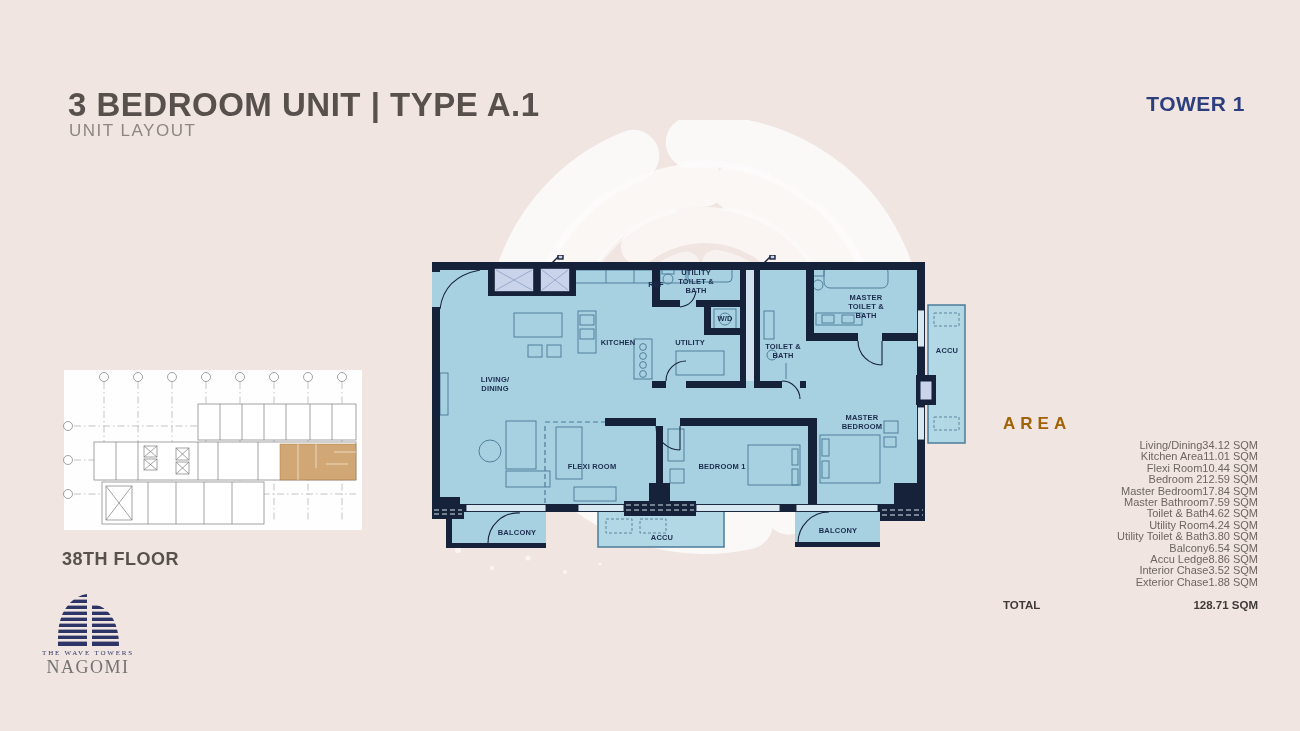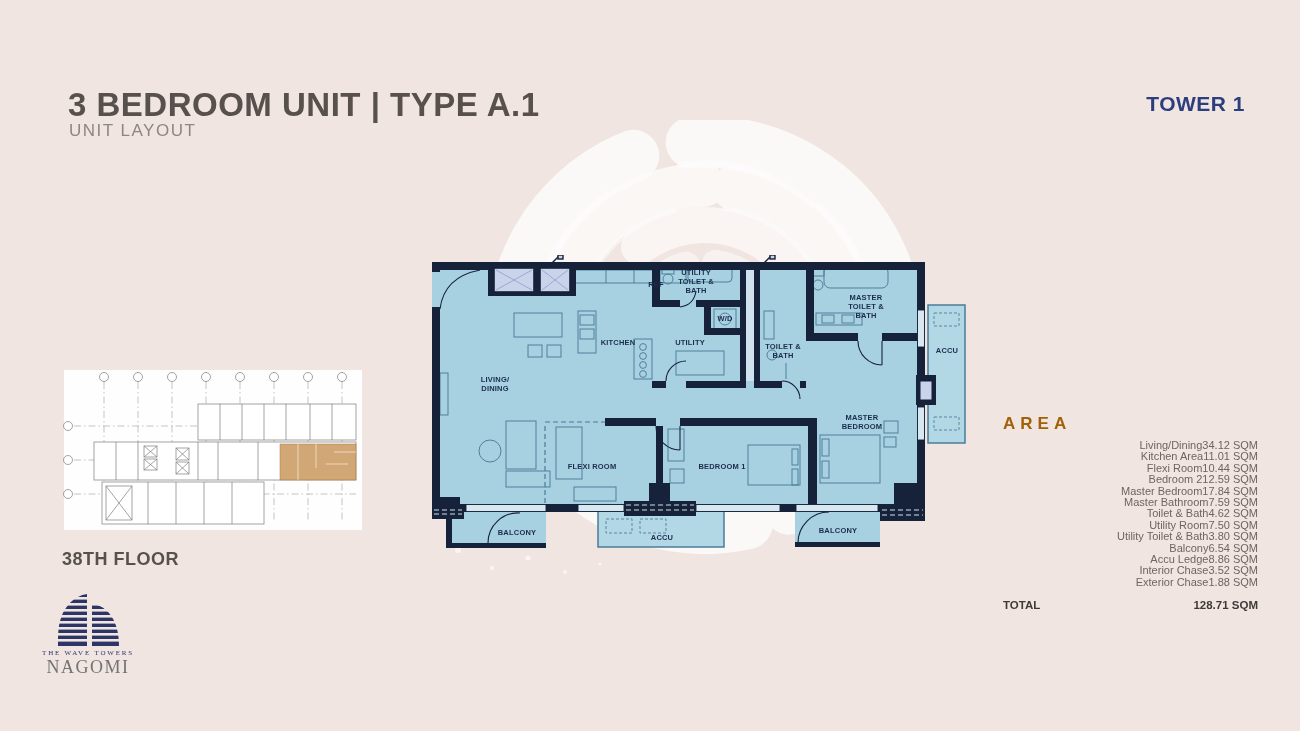--- a/index.html
+++ b/index.html
@@ -366,21 +366,21 @@
       <div class="arow">
         <span>Master Bathroom</span>
         <span>7.59 SQM</span>
       </div>
       <div class="arow">
         <span>Toilet &amp; Bath</span>
         <span>4.62 SQM</span>
       </div>
       <div class="arow">
         <span>Utility Room</span>
-        <span>7.50 SQM</span>
+        <span>4.24 SQM</span>
       </div>
       <div class="arow">
         <span>Utility Toilet &amp; Bath</span>
         <span>3.80 SQM</span>
       </div>
       <div class="arow">
         <span>Balcony</span>
         <span>6.54 SQM</span>
       </div>
       <div class="arow">

